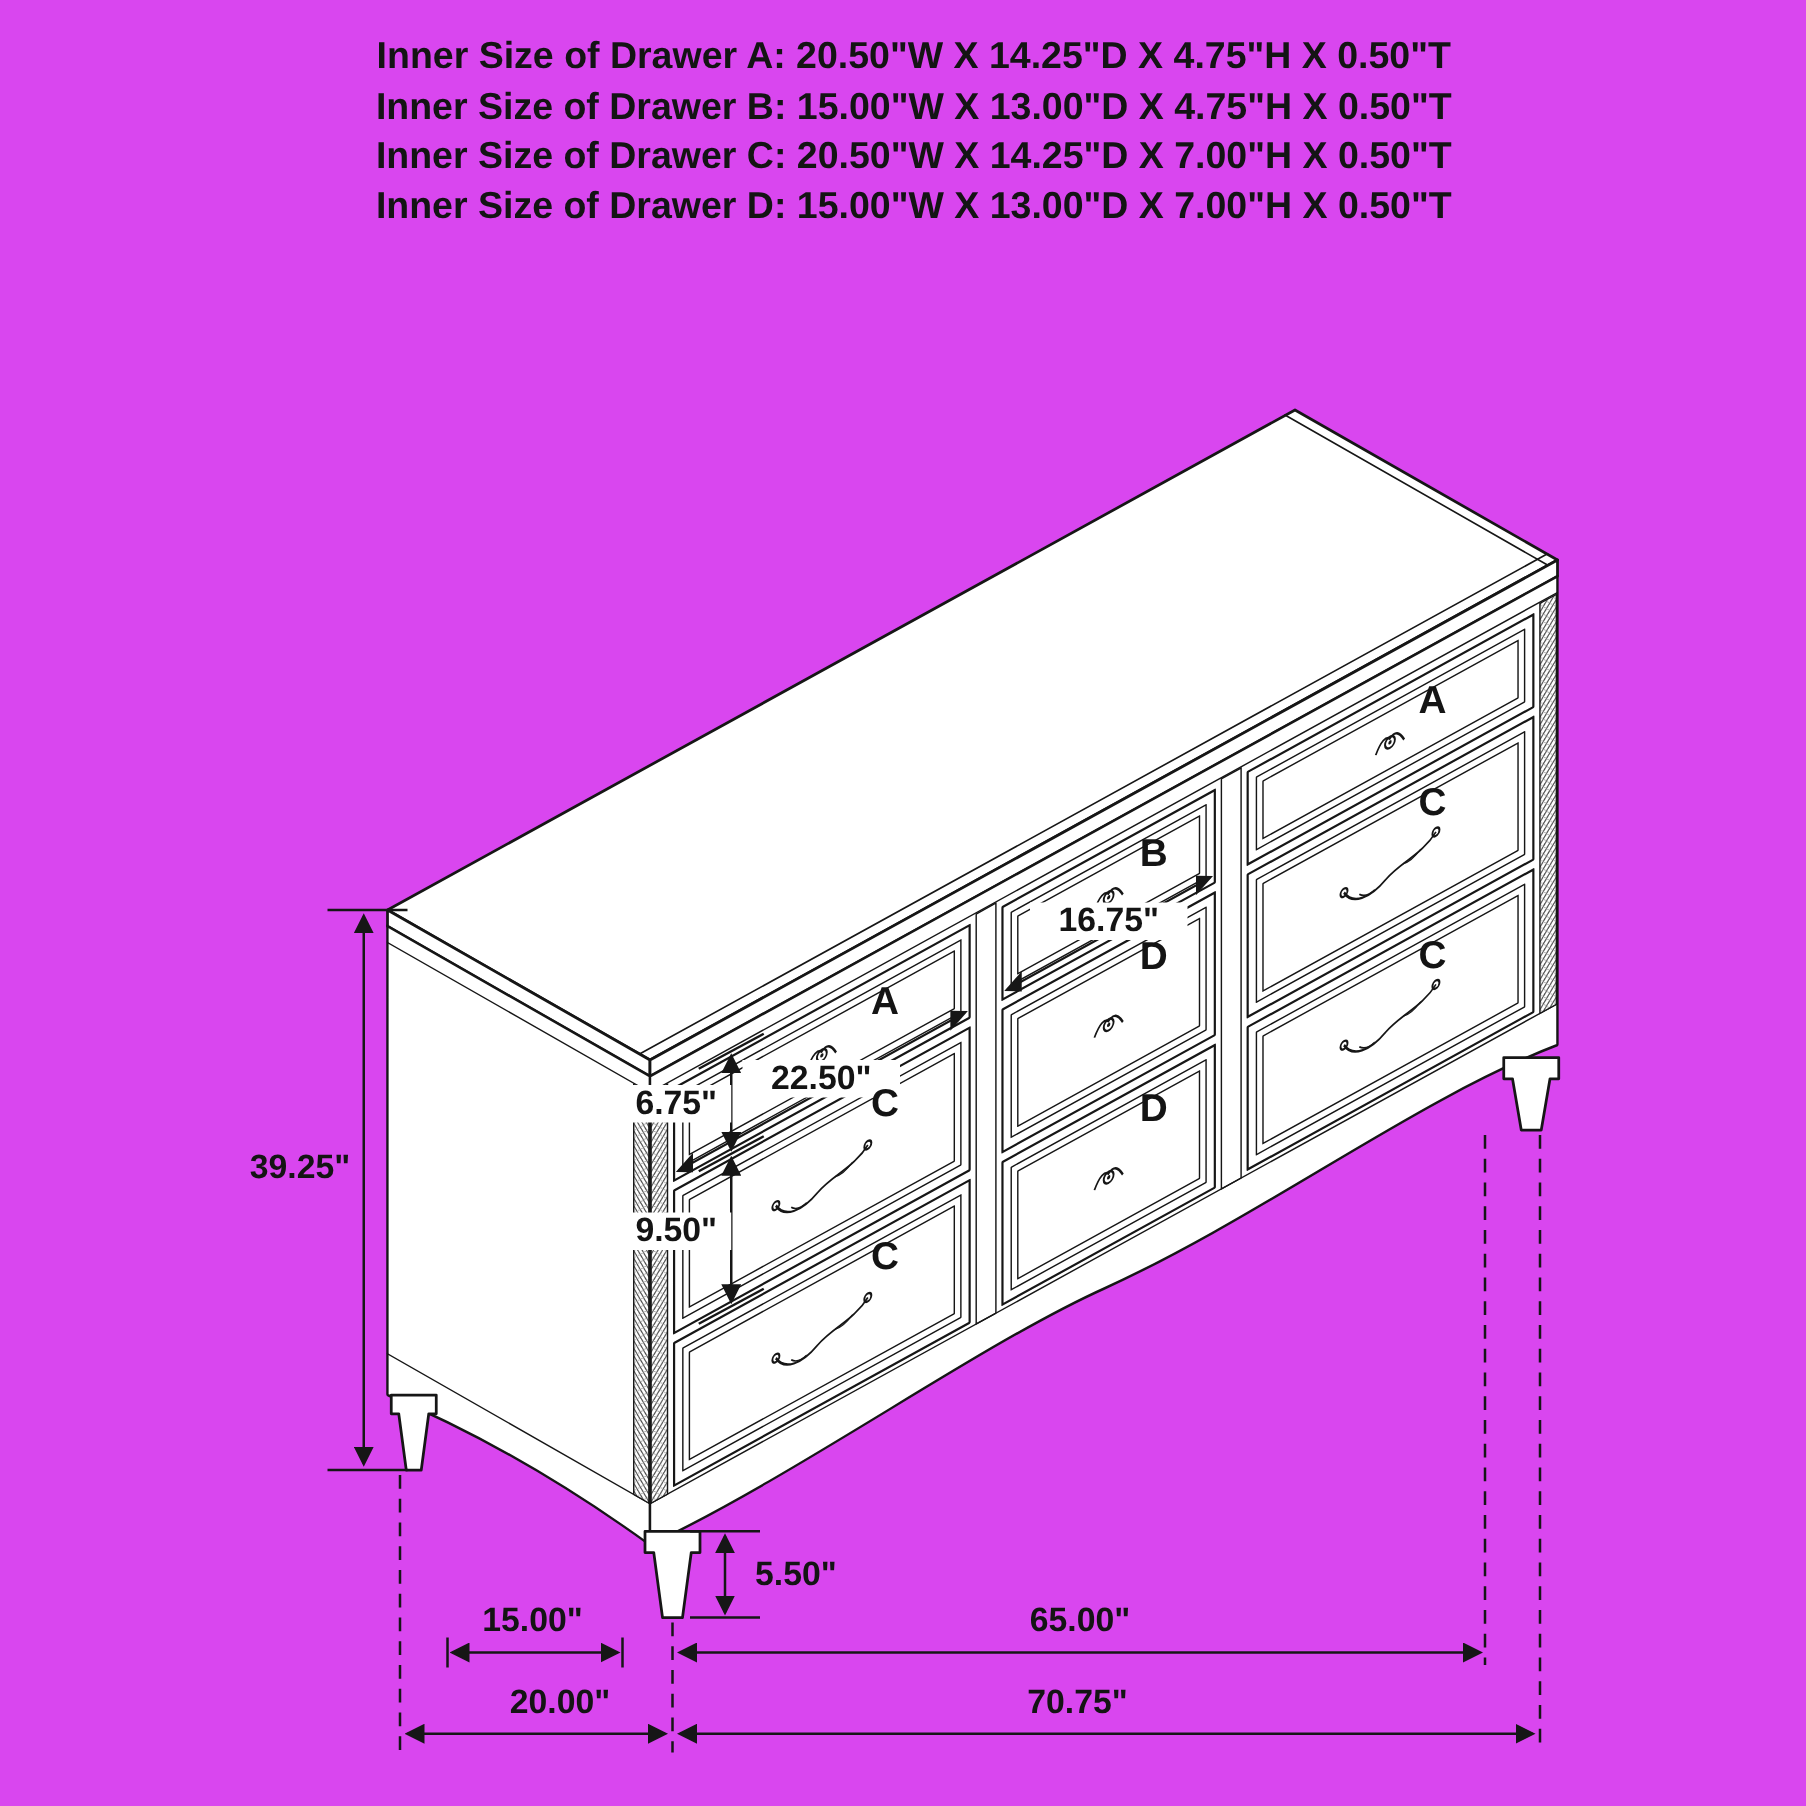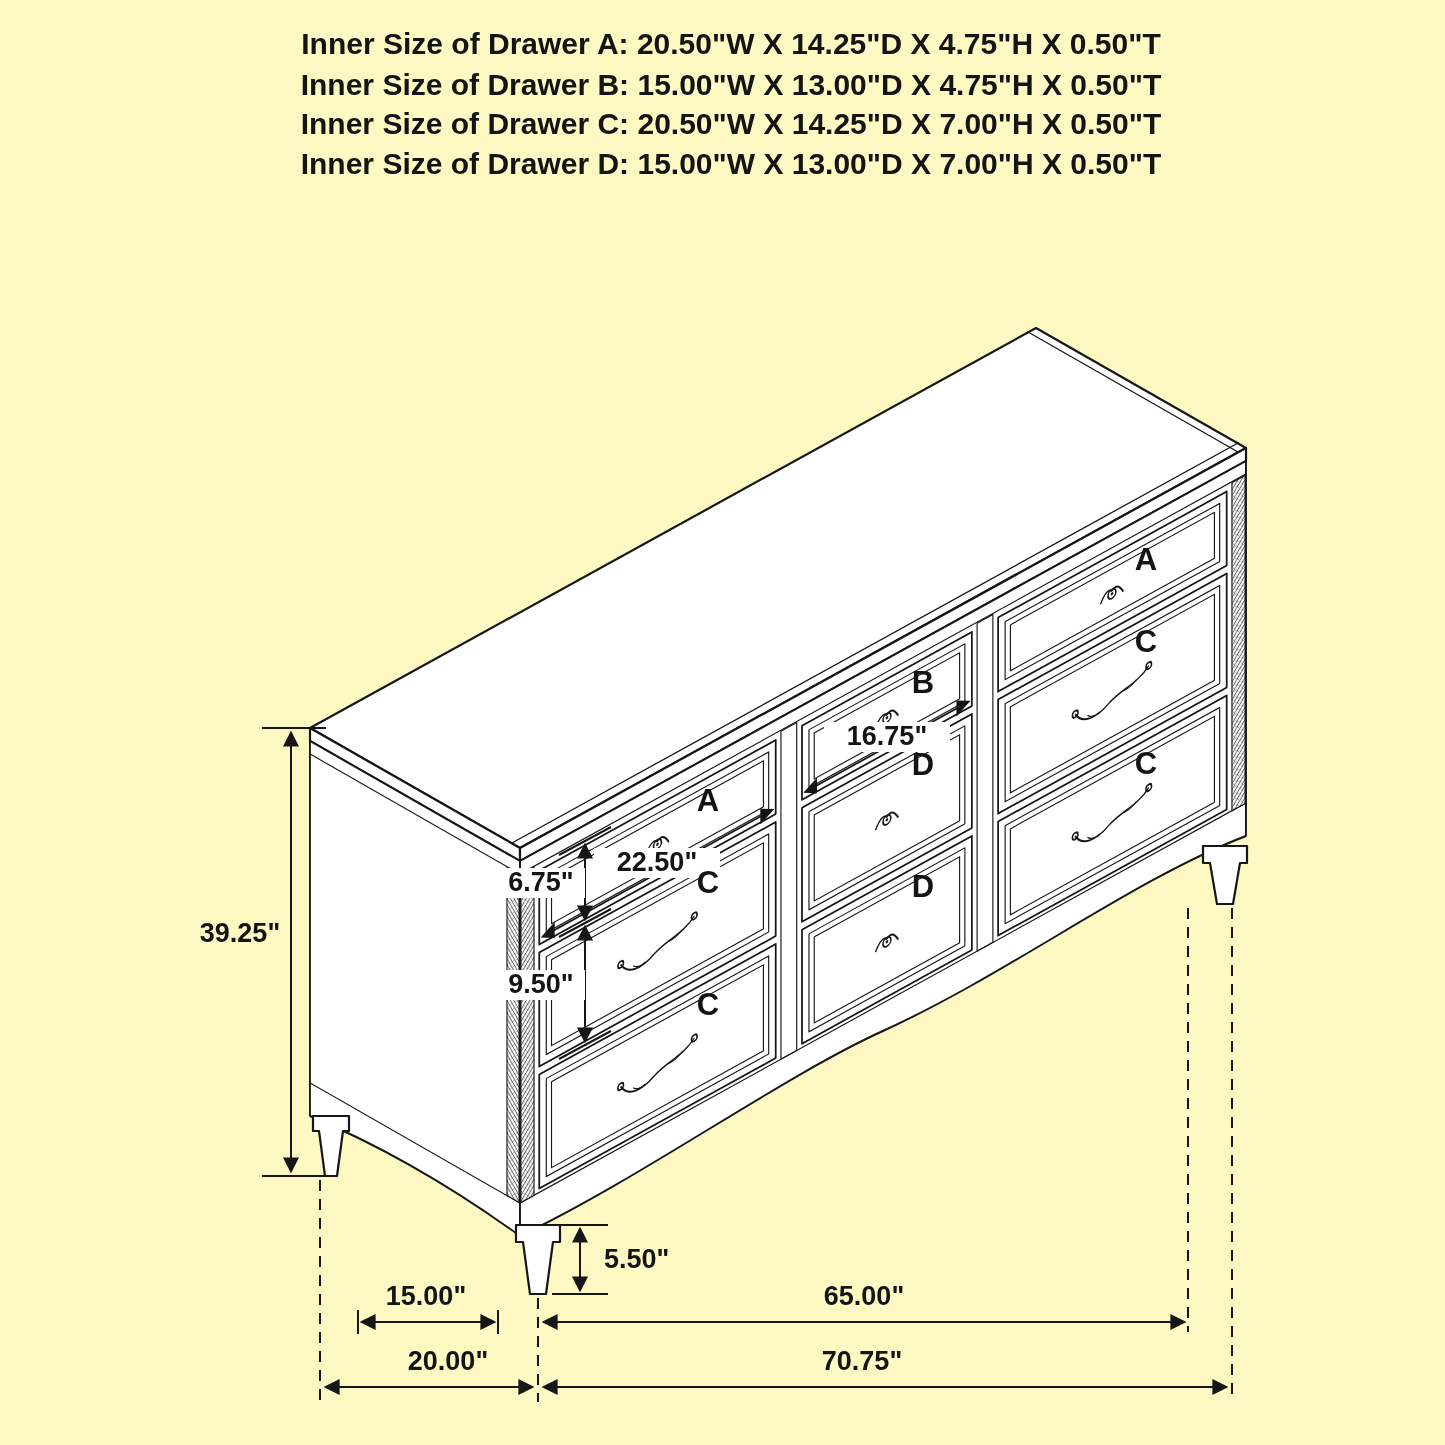--- a/index.html
+++ b/index.html
@@ -1,16 +1,16 @@
 <!DOCTYPE html>
 <html><head>
 <meta charset="utf-8">
 <style>
   html,body{margin:0;padding:0;background:#ffffff;}
-  .stage{position:relative;width:1445px;height:1445px;background:#fef9c3;overflow:hidden;}
+  .stage{position:relative;width:1445px;height:1445px;background:#d946ef;overflow:hidden;}
   svg{position:absolute;left:0;top:0;}
   .face{fill:#ffffff;stroke:#161616;stroke-width:2.2;stroke-linejoin:round;}
   .ln{fill:none;stroke:#161616;stroke-width:2;stroke-linejoin:round;stroke-linecap:round;}
   .ln-thin{stroke-width:1.3;}
   .hatchfill{fill:url(#hatch);stroke:#161616;stroke-width:1.3;}
   .dim{fill:none;stroke:#161616;stroke-width:2;marker-start:url(#ah);marker-end:url(#ah);}
   .tick{stroke:#161616;stroke-width:2;fill:none;}
   .dash{fill:none;stroke:#161616;stroke-width:2;stroke-dasharray:11 8;}
   .hw{fill:none;stroke:#161616;stroke-width:1.8;}
   .dot{fill:#161616;stroke:none;}

